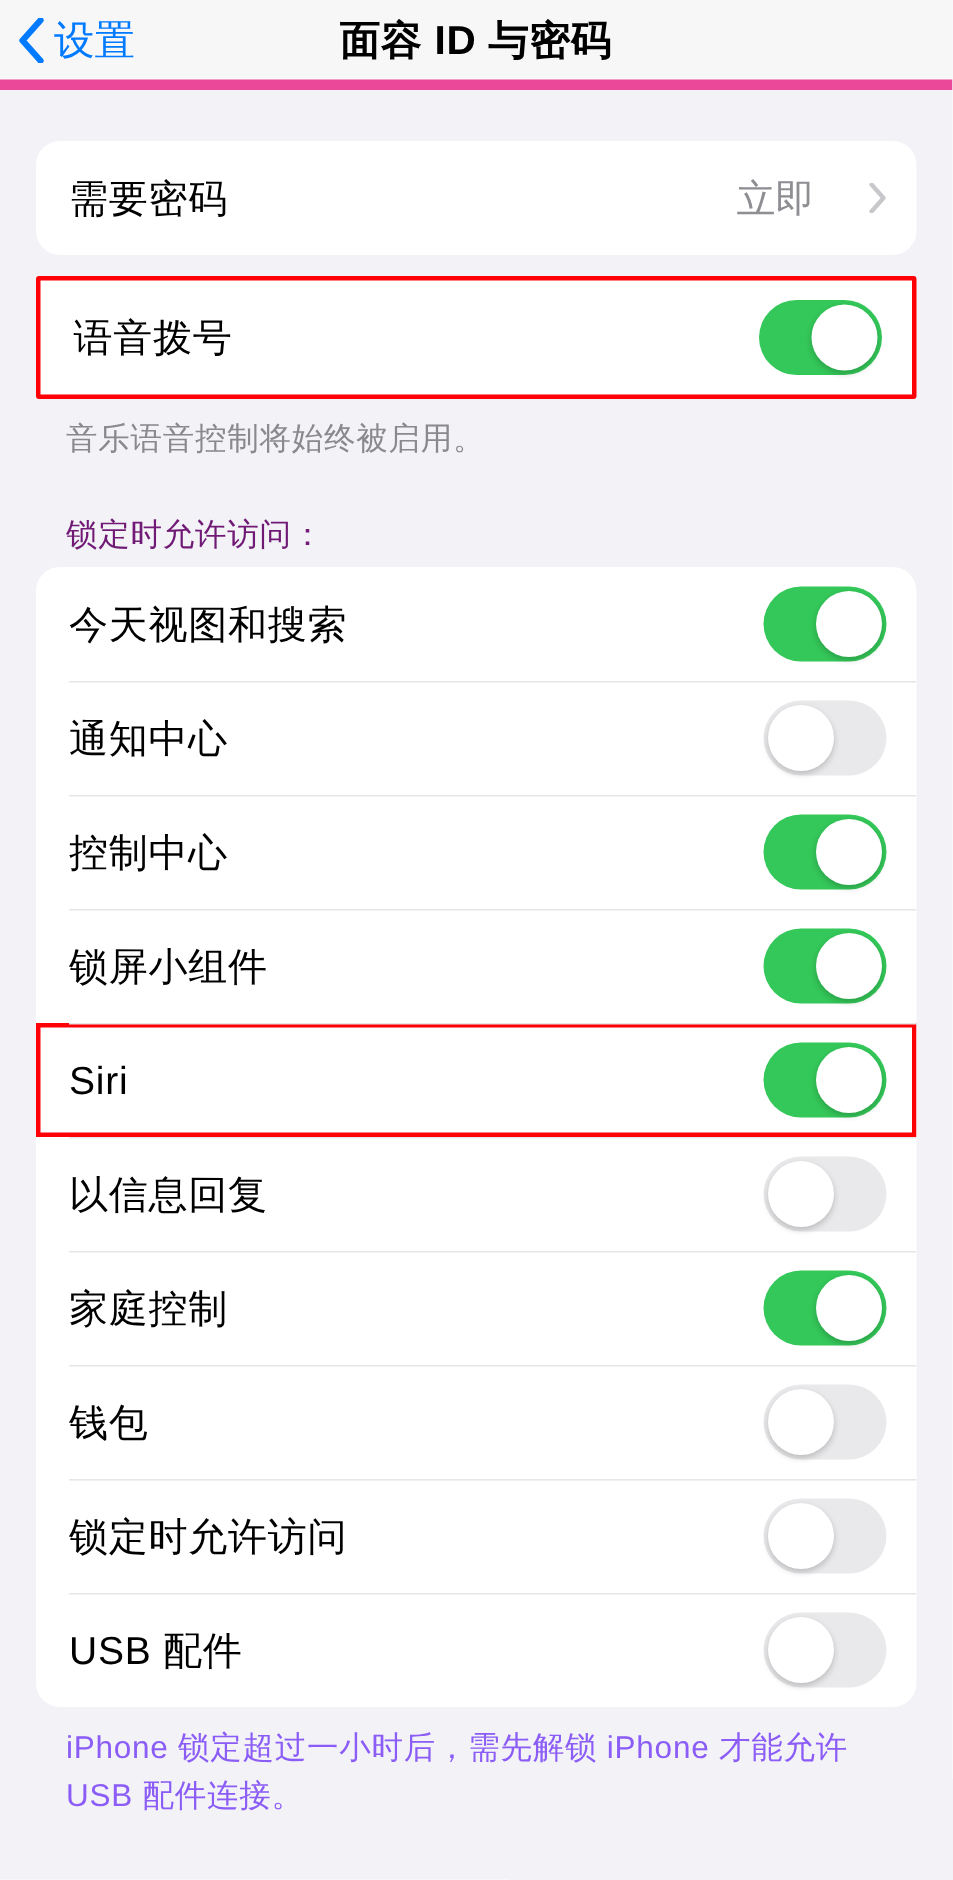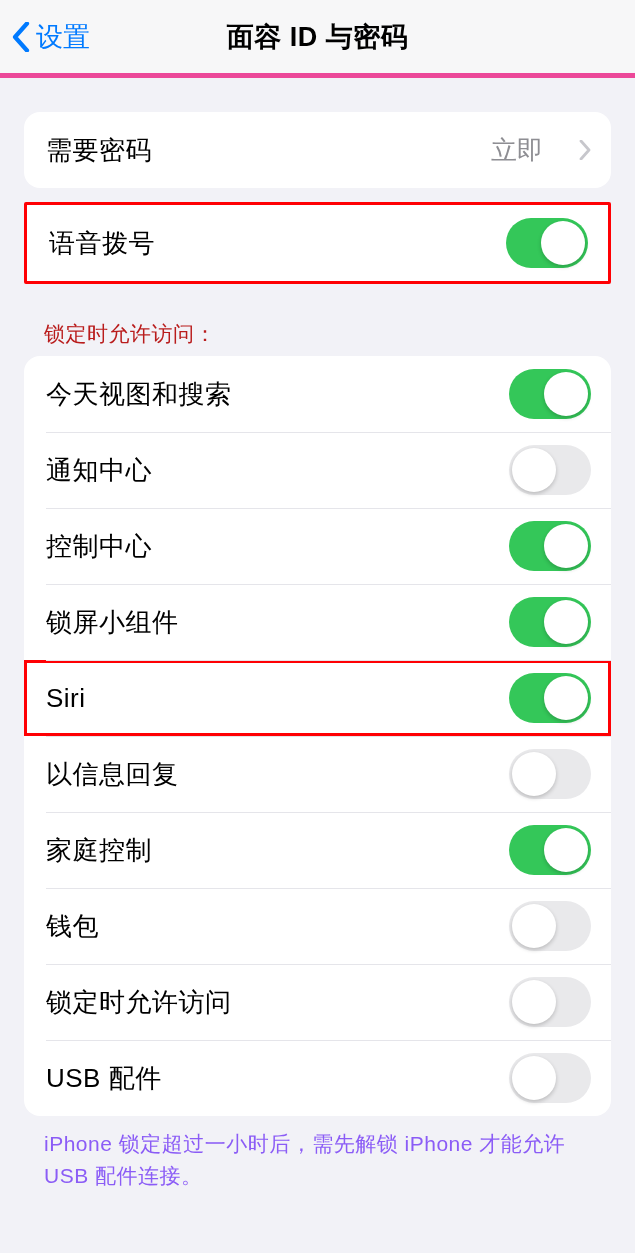--- a/index.html
+++ b/index.html
@@ -9,23 +9,23 @@
       -webkit-font-smoothing: antialiased;
     }
     body {
       font-family: -apple-system, "PingFang SC", "Helvetica Neue", sans-serif;
       background: #f2f2f7;
       width: 635px;
       height: 1253px;
       overflow: hidden;
     }
     .header {
-      height: 78px;
+      height: 60px;
       background: #f7f7f8;
-      border-bottom: 5px solid #ec4899;
+      border-bottom: 7px solid #ec4899;
       display: flex;
       align-items: center;
       position: relative;
     }
     .back-button {
       display: flex;
       align-items: center;
       padding-left: 12px;
       color: #007aff;
       font-size: 27px;
@@ -127,21 +127,21 @@
     }
     .footnote {
       margin: 12px 24px 0 44px;
       font-size: 21px;
       color: #8a8a8e;
       letter-spacing: 0.5px;
     }
     .group-header {
       margin: 36px 24px 8px 44px;
       font-size: 21px;
-      color: #b91c1c;
+      color: #701a75;
       letter-spacing: 0.5px;
     }
     .footer-note {
       margin: 12px 38px 0 44px;
       font-size: 21px;
       color: #8b5cf6;
       line-height: 1.5;
       letter-spacing: 0.5px;
     }
     .group-first {
@@ -182,20 +182,21 @@
   </div>
 
   <div class="group highlighted group-second">
     <div class="row">
       <span class="row-label">语音拨号</span>
       <div class="toggle on">
         <div class="toggle-knob"></div>
       </div>
     </div>
   </div>
+  <div class="footnote">音乐语音控制将始终被启用。</div>
 
   <div class="group-header">锁定时允许访问：</div>
 
   <div class="group group-list" id="lock-list">
       <div class="row">
         <span class="row-label">今天视图和搜索</span>
         <div class="toggle on">
           <div class="toggle-knob"></div>
         </div>
       </div>

